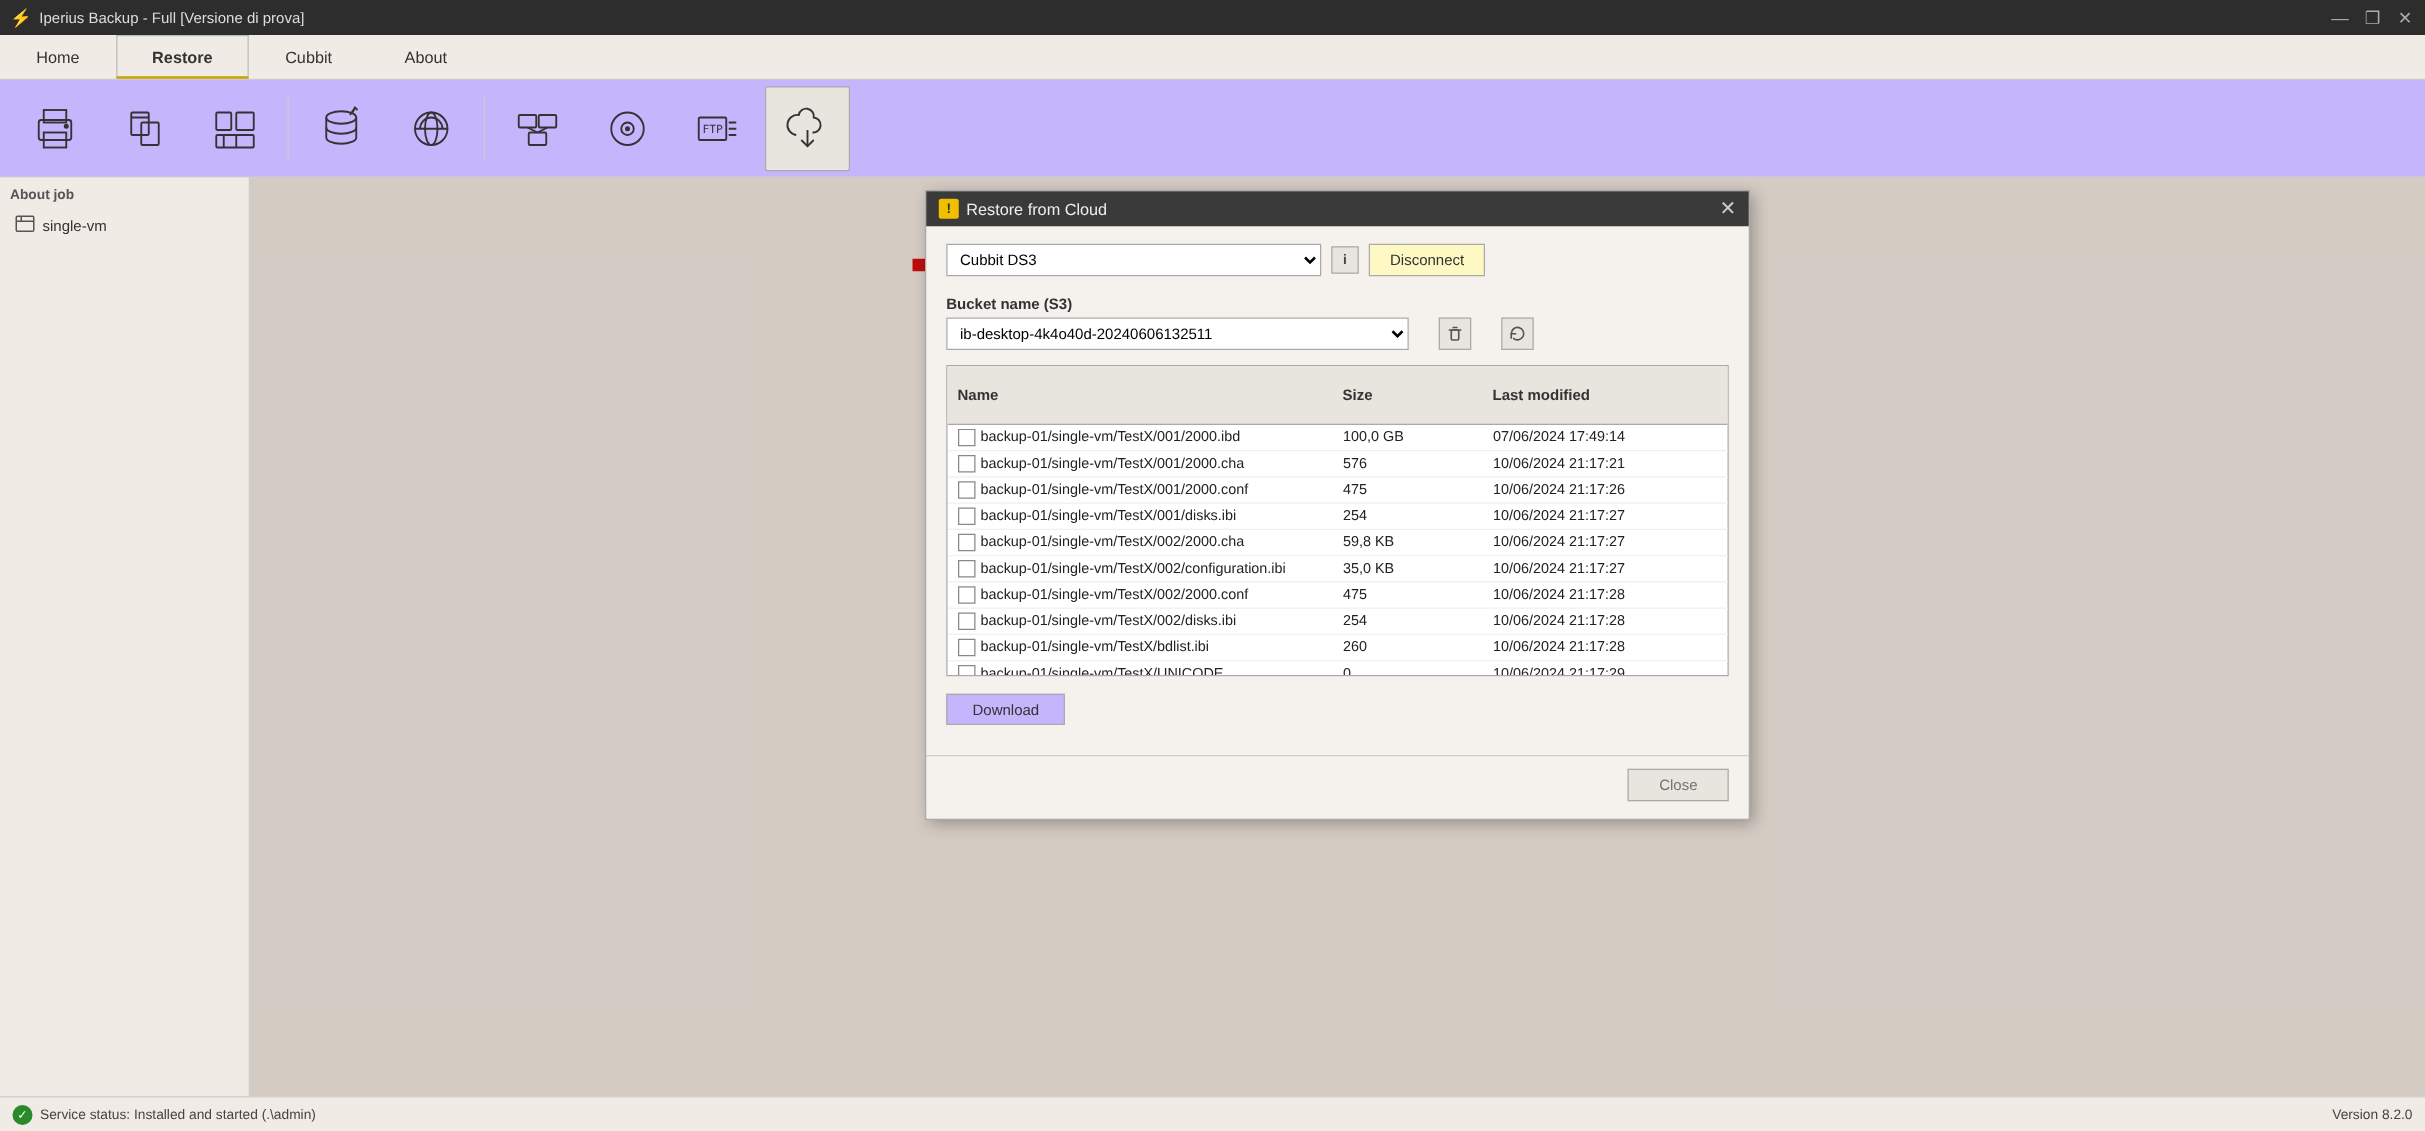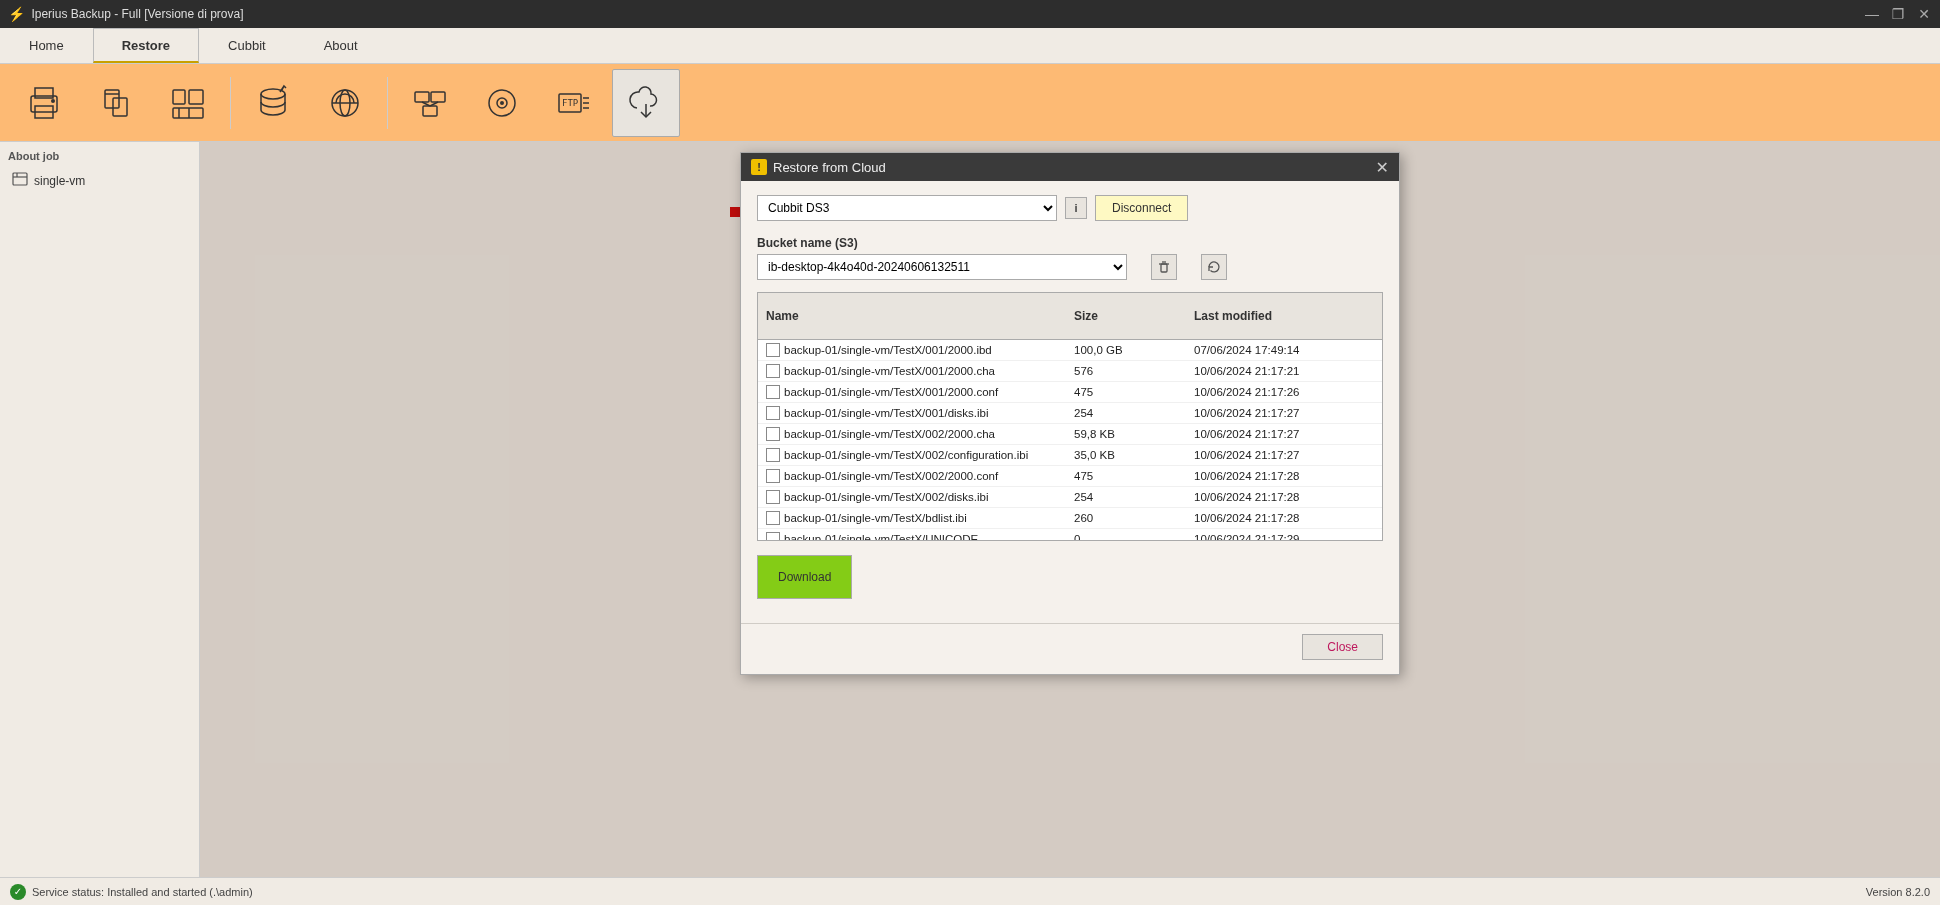--- a/index.html
+++ b/index.html
@@ -62,21 +62,21 @@
     .menu-tab.active {
       background: #f0ebe4;
       border-color: #bbb #bbb #f0ebe4 #bbb;
       border-bottom: 2px solid #c8a000;
       color: #333;
       font-weight: 600;
     }
 
     
     #toolbar {
-      background: #fdba74;
+      background: #c4b5fd;
       height: 78px;
       border-bottom: 1px solid #ccc;
       display: flex;
       align-items: center;
       padding: 0 10px;
       gap: 4px;
     }
     .toolbar-icon {
       width: 68px;
       height: 68px;
@@ -308,43 +308,43 @@
     }
 
     
     .actions-row {
       display: flex;
       align-items: center;
       gap: 10px;
       margin-bottom: 10px;
     }
     .action-btn {
-      background: #84cc16;
+      background: #c4b5fd;
       border: 1px solid #aaa;
       padding: 5px 20px;
       cursor: pointer;
       font-size: 12px;
       color: #333;
-      height: 44px;
+      height: 25px;
     }
 
     
     #dialog-footer {
       display: flex;
       justify-content: flex-end;
       padding: 10px 16px 14px;
       border-top: 1px solid #d0ccc6;
     }
     .close-btn {
       background: #e8e4de;
       border: 1px solid #aaa;
       padding: 5px 24px;
       cursor: pointer;
       font-size: 12px;
-      color: #be185d;
+      color: #737373;
     }
 
     
     #statusbar {
       position: absolute;
       bottom: 0;
       left: 0; right: 0;
       height: 28px;
       background: #f0ebe4;
       border-top: 1px solid #ccc;

